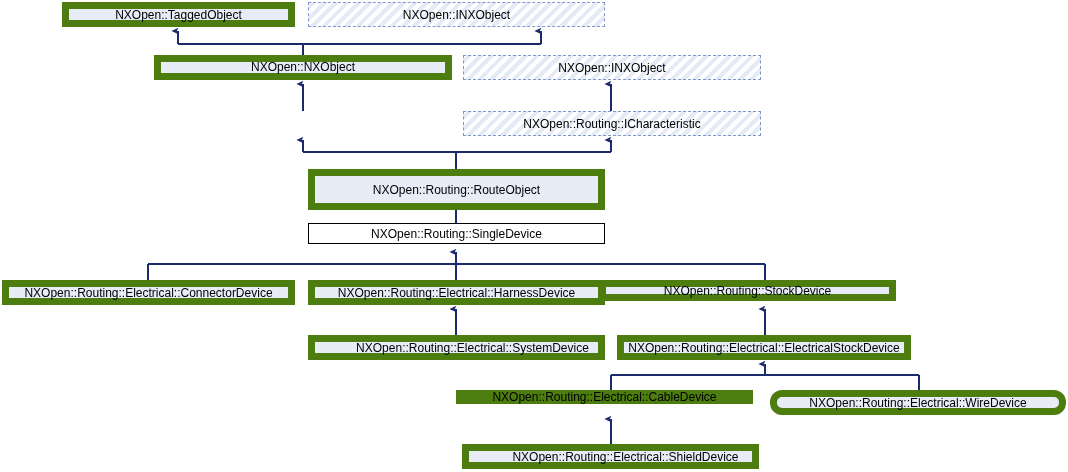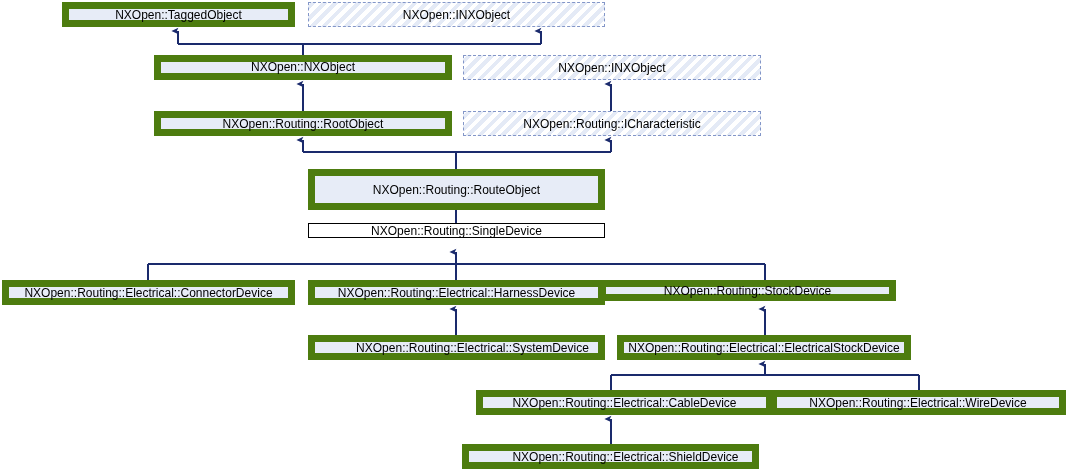--- a/index.html
+++ b/index.html
@@ -123,33 +123,30 @@
     </div>
 
   <div class="node cls" style="left:154px;top:55px;width:298px;height:25px;align-items:flex-end;">
       <span class="label">NXOpen::NXObject</span>
     </div>
 
   <div class="node iface" style="left:463px;top:55px;width:298px;height:25px;">
       <span class="label">NXOpen::INXObject</span>
     </div>
 
-  <div class="node cls" style="left:154px;top:111px;width:298px;height:25px;">
-      <span class="label">NXOpen::Routing::RootObject</span>
-    </div>
 
   <div class="node iface" style="left:463px;top:111px;width:298px;height:25px;">
       <span class="label">NXOpen::Routing::ICharacteristic</span>
     </div>
 
   <div class="node cls" style="left:308px;top:169px;width:297px;height:41px;">
       <span class="label">NXOpen::Routing::RouteObject</span>
     </div>
 
-  <div class="node current" style="left:308px;top:223px;width:297px;height:15px;">
+  <div class="node current" style="left:308px;top:223px;width:297px;height:21px;">
       <span class="label">NXOpen::Routing::SingleDevice</span>
     </div>
 
   <div class="node cls" style="left:2px;top:280px;width:293px;height:25px;">
       <span class="label">NXOpen::Routing::Electrical::ConnectorDevice</span>
     </div>
 
   <div class="node cls" style="left:308px;top:280px;width:297px;height:25px;">
       <span class="label">NXOpen::Routing::Electrical::HarnessDevice</span>
     </div>
@@ -159,25 +156,25 @@
     </div>
 
   <div class="node cls" style="left:308px;top:335px;width:297px;height:25px;padding-left:32px;">
       <span class="label">NXOpen::Routing::Electrical::SystemDevice</span>
     </div>
 
   <div class="node cls" style="left:617px;top:335px;width:294px;height:25px;">
       <span class="label">NXOpen::Routing::Electrical::ElectricalStockDevice</span>
     </div>
 
-  <div class="node cls" style="left:476px;top:390px;width:297px;height:25px;">
+  <div class="node cls" style="left:456px;top:390px;width:297px;height:14px;">
       <span class="label">NXOpen::Routing::Electrical::CableDevice</span>
     </div>
 
-  <div class="node cls" style="left:770px;top:390px;width:296px;height:25px;">
+  <div class="node cls" style="left:770px;top:390px;width:296px;height:25px;border-radius:12px;">
       <span class="label">NXOpen::Routing::Electrical::WireDevice</span>
     </div>
 
   <div class="node cls" style="left:462px;top:444px;width:297px;height:25px;padding-left:30px;">
       <span class="label">NXOpen::Routing::Electrical::ShieldDevice</span>
     </div>
 
 </div>
 
 </body></html>

